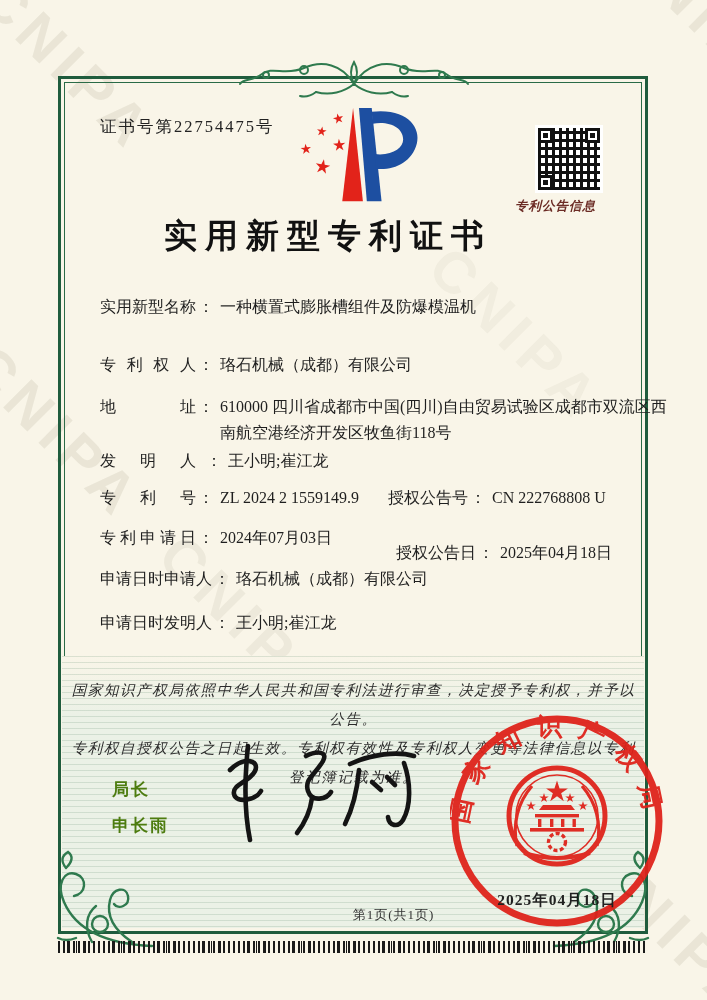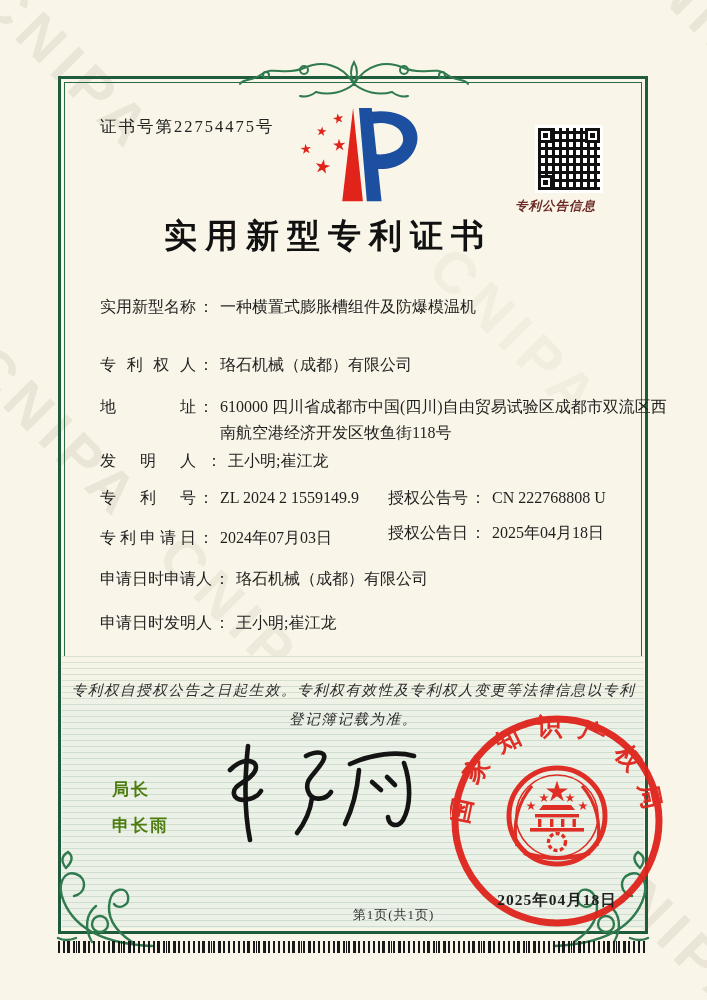--- a/index.html
+++ b/index.html
@@ -186,39 +186,40 @@
     <span>授权公告号</span>
     <span class="colon">：</span>
     <span class="val">CN 222768808 U</span>
   </div>
 
   <div class="row" style="top:525px;">
     <span class="lbl">专利申请日</span>
     <span class="colon">：</span>
     <span class="val">2024年07月03日</span>
   </div>
-  <div class="row-r" style="top:520px;">
+  <div class="row-r" style="top:540px;margin-left:8px;">
     <span>授权公告日</span>
     <span class="colon">：</span>
     <span class="val">2025年04月18日</span>
   </div>
 
   <div class="row" style="top:566px;">
     <span class="lbl">申请日时申请人</span>
     <span class="colon">：</span>
     <span class="val">珞石机械（成都）有限公司</span>
   </div>
 
   <div class="row" style="top:610px;">
     <span class="lbl">申请日时发明人</span>
     <span class="colon">：</span>
     <span class="val">王小明;崔江龙</span>
   </div>
 
   <div class="statement">
+    <div>国家知识产权局依照中华人民共和国专利法进行审查，决定授予专利权，并予以公告。</div>
     <div>专利权自授权公告之日起生效。专利权有效性及专利权人变更等法律信息以专利登记簿记载为准。</div>
   </div>
 
   <div class="director" style="top:778px;">局长</div>
   <div class="director" style="top:814px;">申长雨</div>
 
   <svg class="sig" width="232" height="108" viewBox="0 0 232 108">
     <g fill="none" stroke="#141414" stroke-width="4.6" stroke-linecap="round" stroke-linejoin="round">
       <path d="M48,8 C45,36 43,68 50,102"></path>
       <path d="M30,32 C44,18 60,22 55,33 C50,44 32,46 34,56 C36,66 56,62 61,53"></path>

